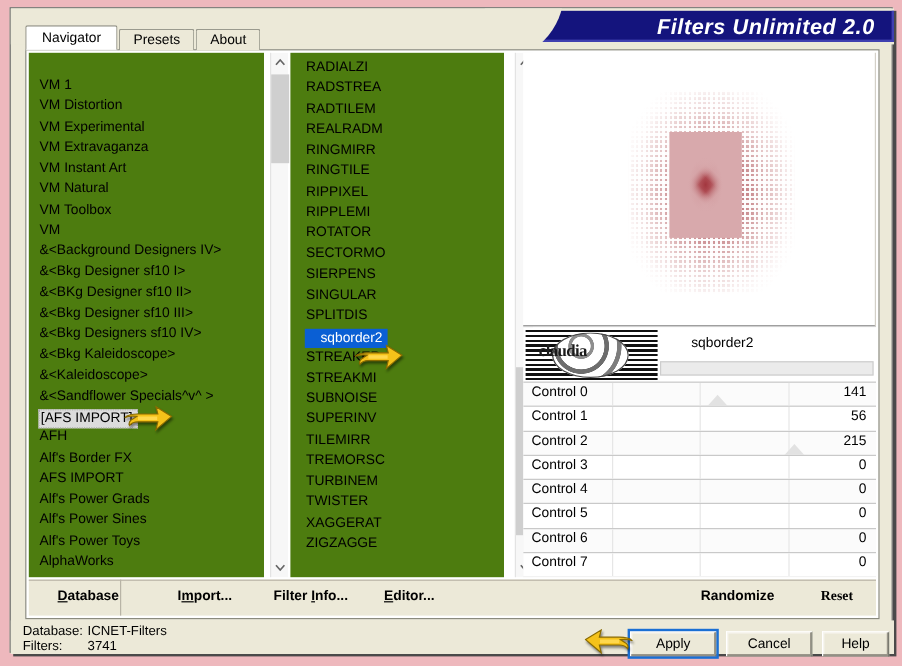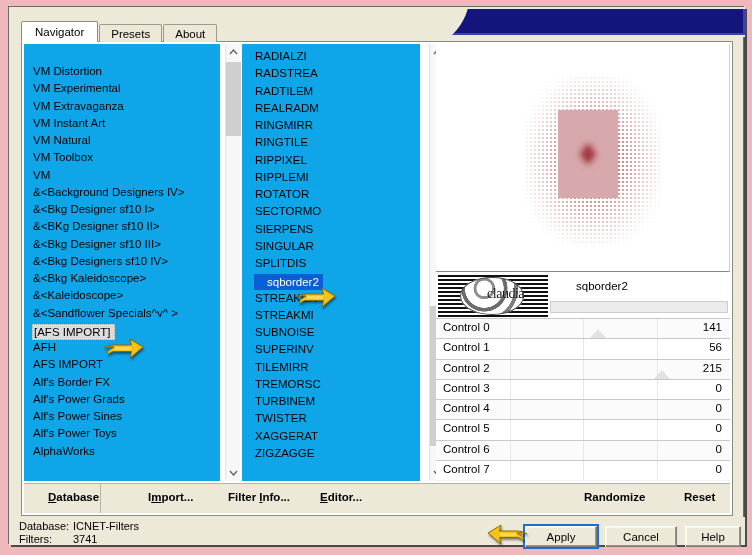--- a/index.html
+++ b/index.html
@@ -100,21 +100,21 @@
     position: absolute;
     left: 12px; top: 34px;
     width: 712px; height: 475px;
     background: #ffffff;
     border: 1px solid #8b8b7e;
     box-sizing: border-box;
   }
   
   .listbox {
     position: absolute;
-    background: #0ea5e9;
+    background: #4d7c0f;
     overflow: hidden;
     box-sizing: border-box;
   }
   #left-list {
     left: 2px; top: 2px;
     width: 196px; height: 437px;
   }
   #mid-list {
     left: 220px; top: 2px;
     width: 178px; height: 437px;
@@ -236,25 +236,25 @@
   }
   #logo-globe {
     position: absolute; left: 22px; top: 2px;
     width: 64px; height: 38px;
     border-radius: 50%;
     background:
       radial-gradient(circle at 38% 30%, #ffffff 0 16%, #8e8e8e 17% 22%, #ffffff 23% 40%, #6d6d6d 41% 48%, #ffffff 49% 62%, #7d7d7d 63% 70%, #ffffff 71% 100%);
     box-shadow: inset 0 0 0 1px #444;
   }
   #logo-word {
-    position: absolute; left: 24px; top: 11px;
+    position: absolute; left: 11px; top: 11px;
     width: 62px;
-    text-align: right;
+    text-align: left;
     font-size: 14px;
-    font-weight: normal;
+    font-weight: bold;
     font-family: "Liberation Serif", serif;
     color: #1b1b1b;
     letter-spacing: -0.5px;
   }
   #preset-name {
     position: absolute; left: 140px; top: 7px;
     font-size: 11.5px; color: #000;
   }
   #preset-bar {
     position: absolute; left: 114px; top: 28px;
@@ -363,34 +363,38 @@
 </head>
 <body>
 
 <div id="app-shadow"></div>
 
 <div id="app-frame">
 
   <div id="titlebar">
     <div id="title-navy">
       <div id="title-curve"></div>
+      <div id="title-text">Filters Unlimited 2.0</div>
     </div>
   </div>
 
   <div id="tabstrip">
     <div class="tab active">Navigator</div>
     <div class="tab">Presets</div>
     <div class="tab">About</div>
   </div>
 
   <div id="tabbody">
 
     <div class="listbox" id="left-list">
       <div class="list-inner" id="left-items" style="top: 19px;">
           <div class="row-wrap">
+            <div class="litem">VM 1</div>
+          </div>
+          <div class="row-wrap">
             <div class="litem">VM Distortion</div>
           </div>
           <div class="row-wrap">
             <div class="litem">VM Experimental</div>
           </div>
           <div class="row-wrap">
             <div class="litem">VM Extravaganza</div>
           </div>
           <div class="row-wrap">
             <div class="litem">VM Instant Art</div>
@@ -426,24 +430,24 @@
             <div class="litem">&amp;&lt;Kaleidoscope&gt;</div>
           </div>
           <div class="row-wrap">
             <div class="litem">&amp;&lt;Sandflower Specials^v^ &gt;</div>
           </div>
           <div class="row-wrap"><div class="litem sel-gray">[AFS IMPORT]</div></div>
           <div class="row-wrap">
             <div class="litem">AFH</div>
           </div>
           <div class="row-wrap">
+            <div class="litem">Alf's Border FX</div>
+          </div>
+          <div class="row-wrap">
             <div class="litem">AFS IMPORT</div>
-          </div>
-          <div class="row-wrap">
-            <div class="litem">Alf's Border FX</div>
           </div>
           <div class="row-wrap">
             <div class="litem">Alf's Power Grads</div>
           </div>
           <div class="row-wrap">
             <div class="litem">Alf's Power Sines</div>
           </div>
           <div class="row-wrap">
             <div class="litem">Alf's Power Toys</div>
           </div>
@@ -631,21 +635,21 @@
           </div>
         </div>
     </div>
 
     <div id="panel-buttonbar">
       <div class="linkbtn" style="left:24px;"><u>D</u><span>atabase</span></div>
       <div class="linkbtn" style="left:124px;"><span>I</span><u>m</u><span>port...</span></div>
       <div class="linkbtn" style="left:204px;"><span>Filter </span><u>I</u><span>nfo...</span></div>
       <div class="linkbtn" style="left:296px;"><u>E</u><span>ditor...</span></div>
       <div class="linkbtn" style="left:560px;">Randomize</div>
-      <div class="linkbtn" style="left:660px;">Reset</div>
+      <div class="linkbtn" style="left:660px;font-family:Liberation Serif, serif;">Reset</div>
     </div>
     <div id="sep-vert"></div>
   </div>
 
   <div id="footer">
     <div id="db-line">
       <span class="kv-key">Database:</span><span>ICNET-Filters</span>
     </div>
     <div id="f-line">
       <span class="kv-key">Filters:</span><span>3741</span>

